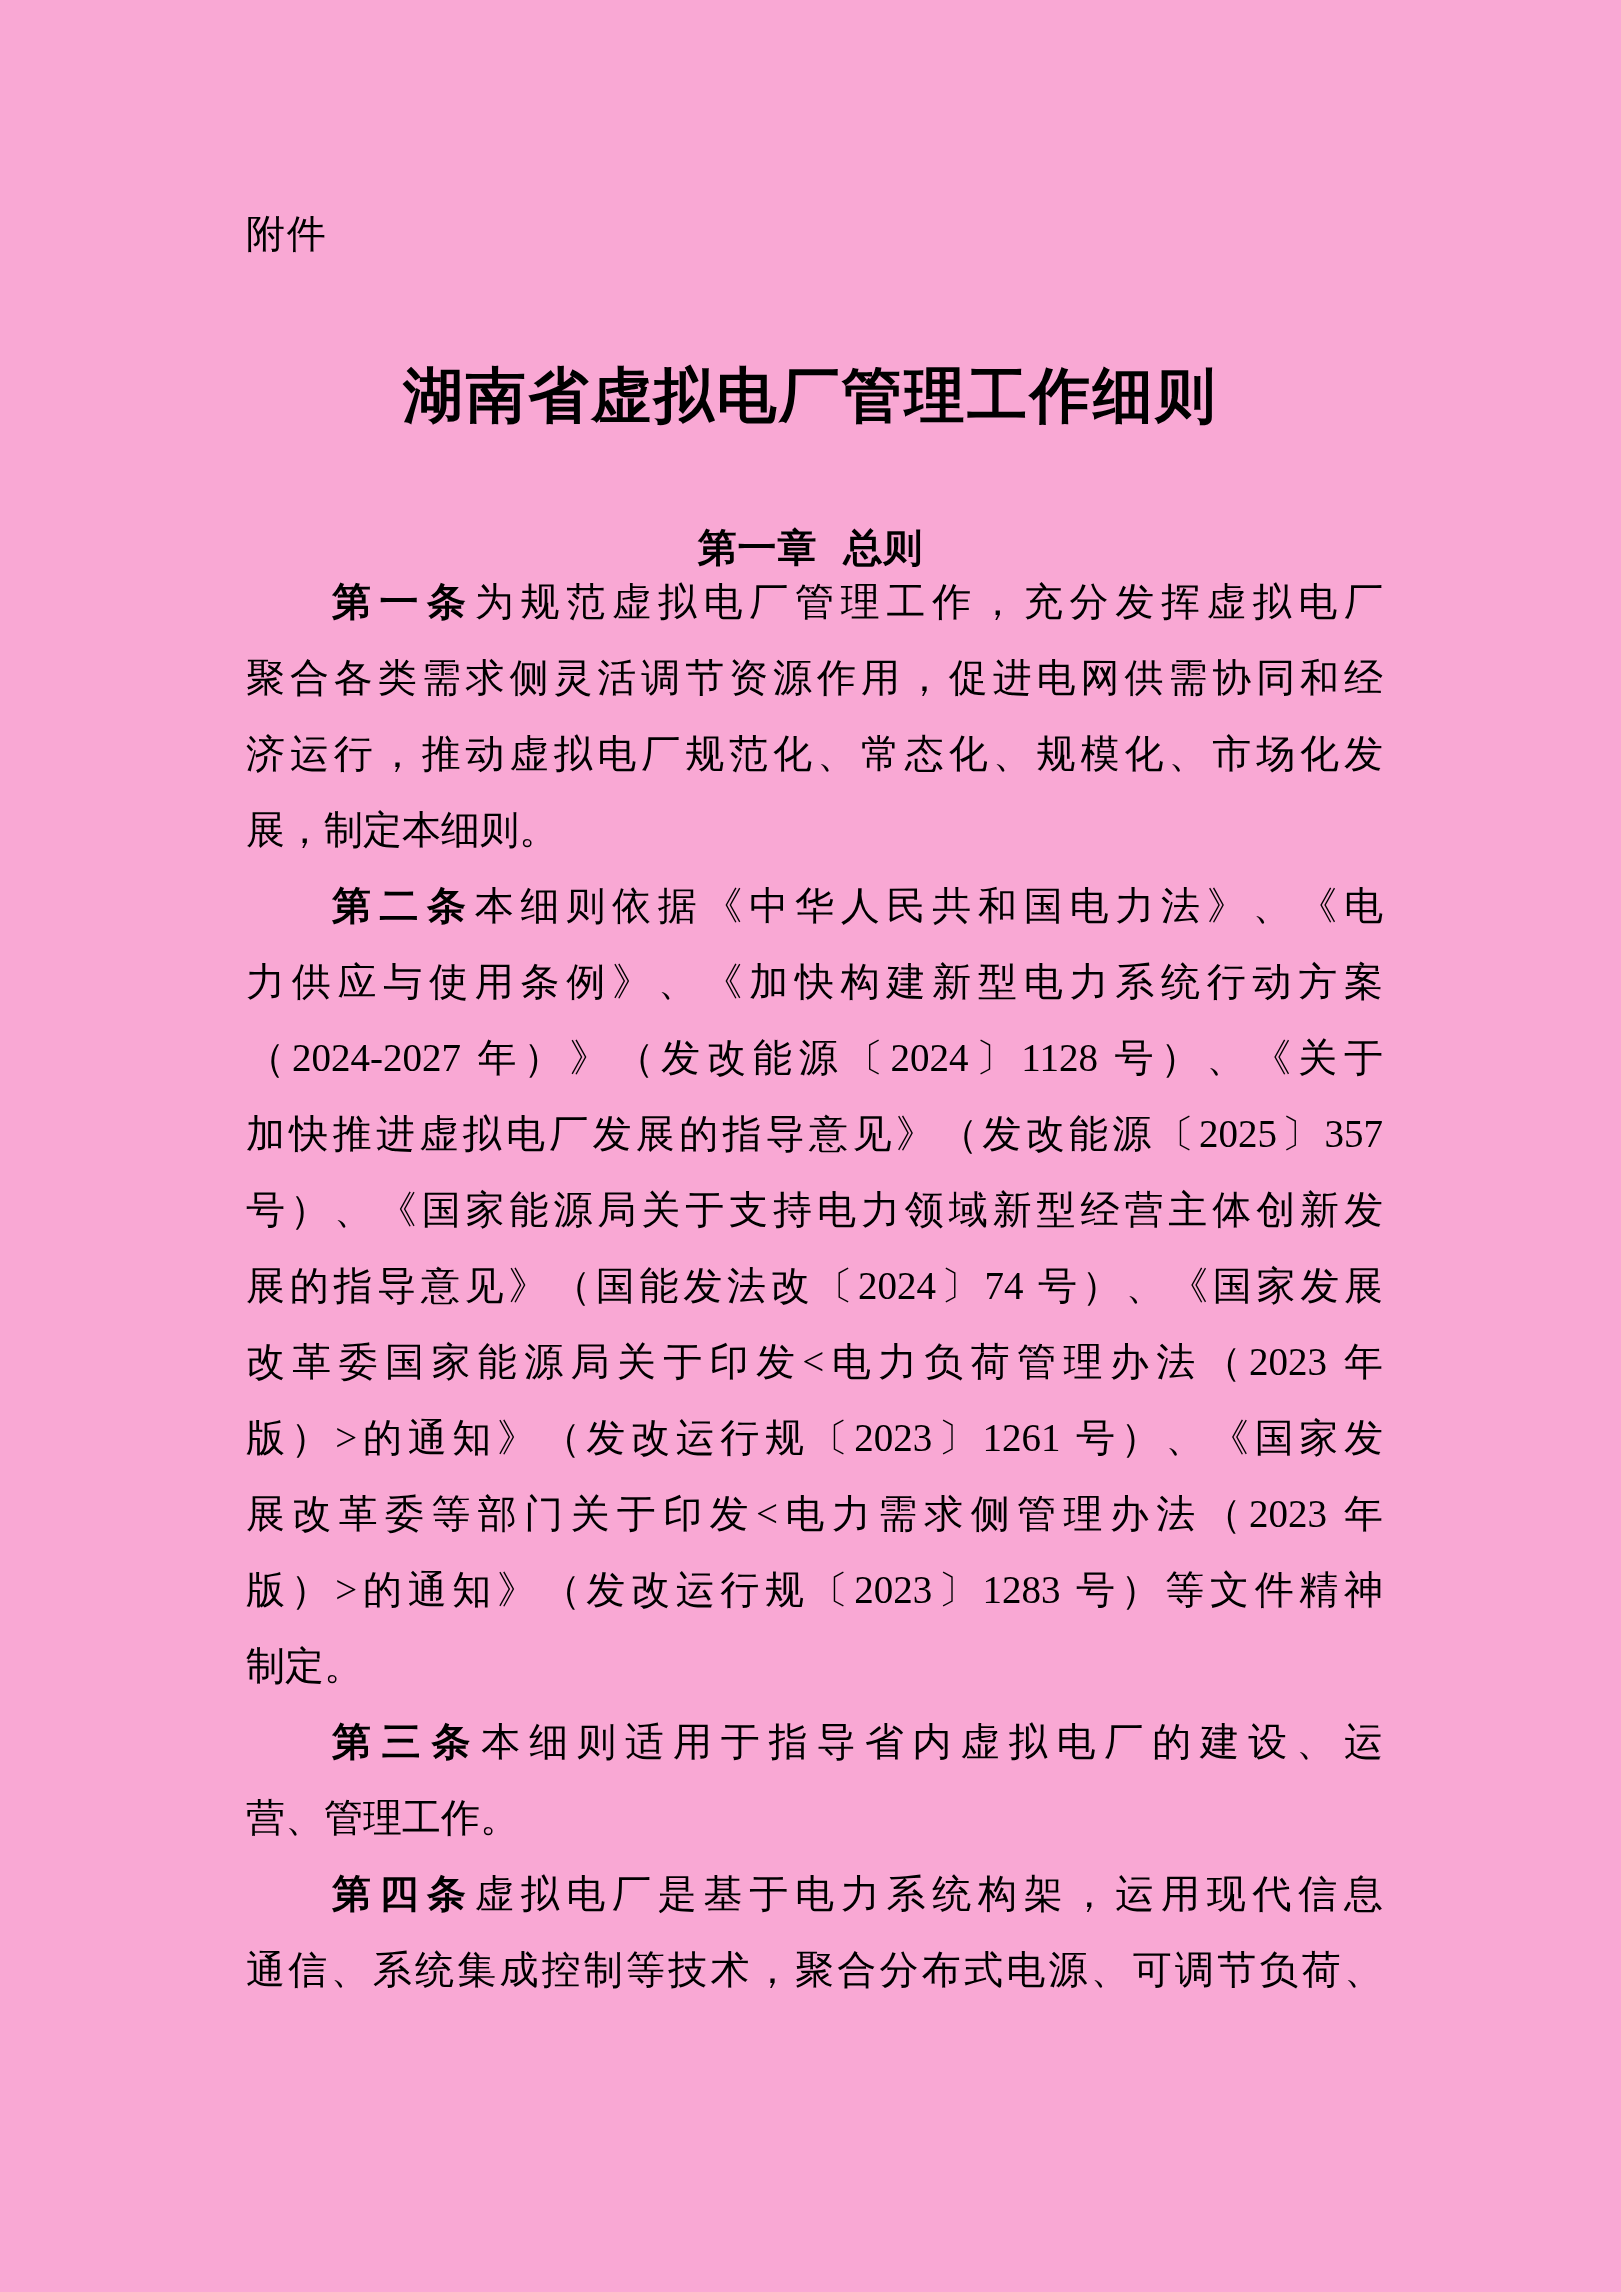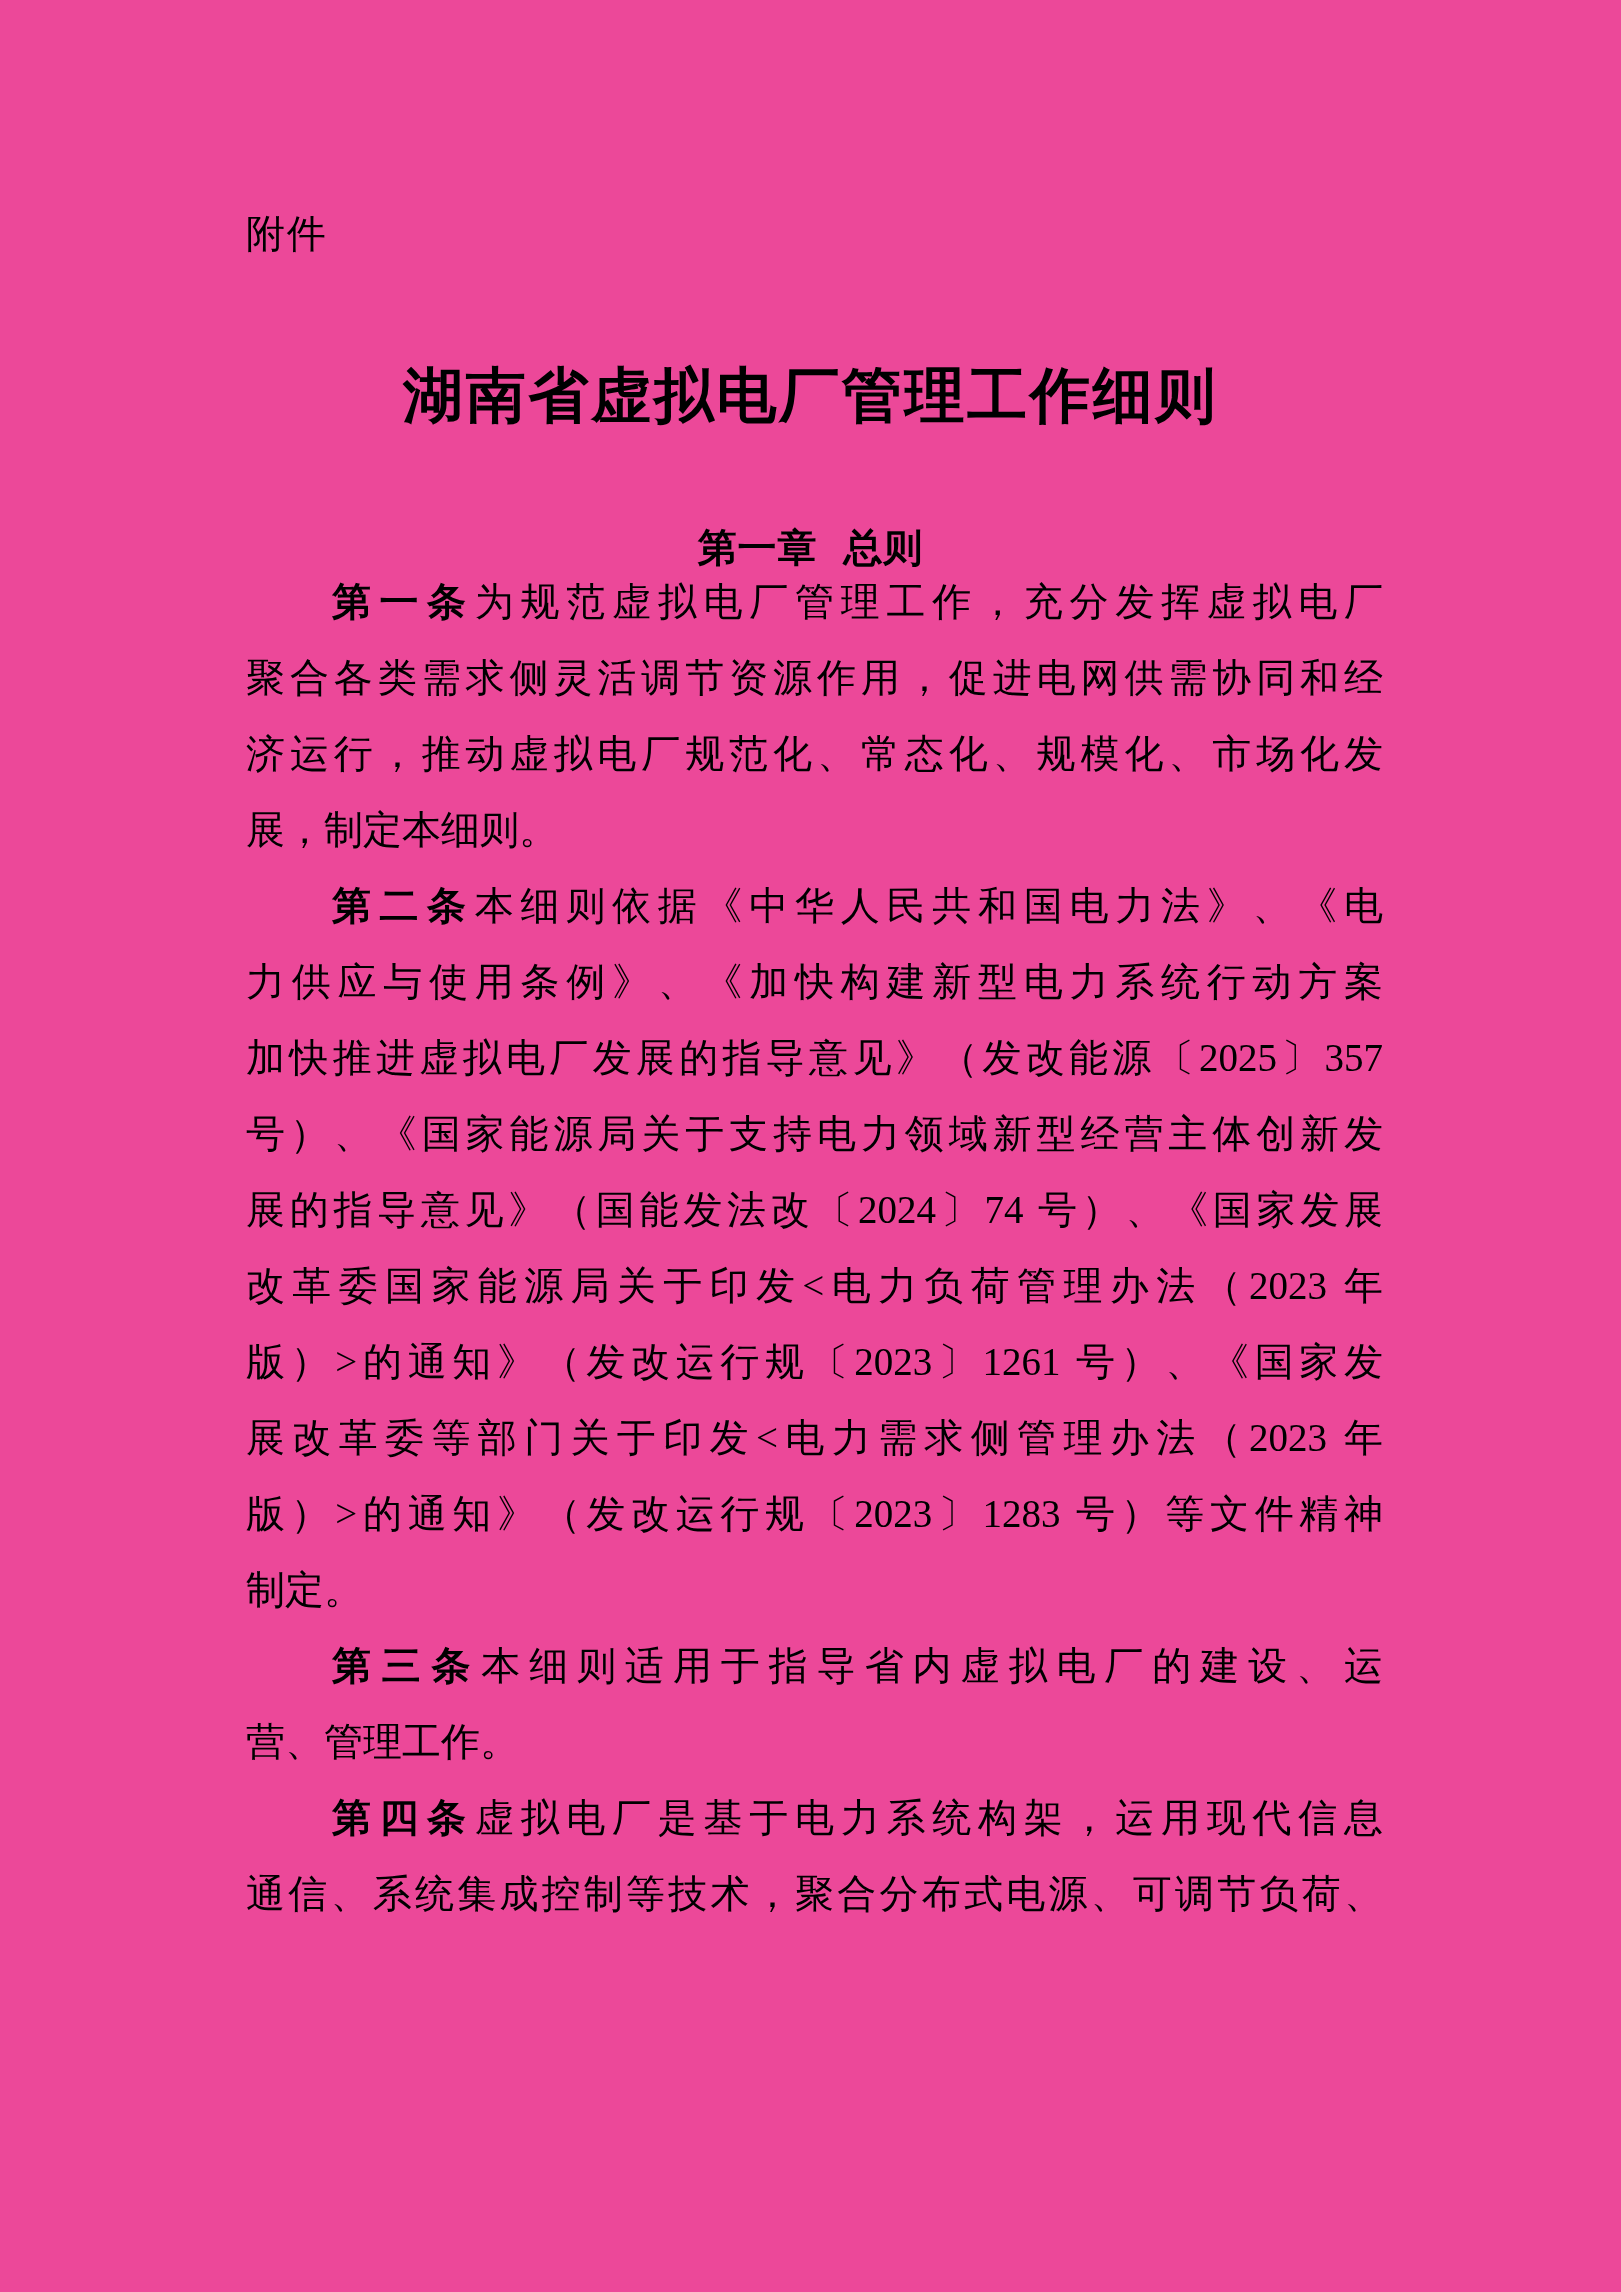--- a/index.html
+++ b/index.html
@@ -4,21 +4,21 @@
 <style>
   html, body {
     margin: 0;
     padding: 0;
     background: #ffffff;
   }
   .page {
     position: relative;
     width: 1621px;
     height: 2293px;
-    background: #ec4899;
+    background: #f9a8d4;
     color: #000000;
     overflow: hidden;
     font-family: "Liberation Serif", "DejaVu Serif", serif;
   }
   .attachment {
     position: absolute;
     left: 246px;
     top: 213px;
     font-size: 39px;
     line-height: 1.1;
@@ -87,20 +87,21 @@
 
   <h2 class="chapter-heading">第一章 总则</h2>
 
   <div class="doc-body">
       <div class="line indent"><span class="article-no">第一条</span>为规范虚拟电厂管理工作，充分发挥虚拟电厂</div>
       <div class="line">聚合各类需求侧灵活调节资源作用，促进电网供需协同和经</div>
       <div class="line">济运行，推动虚拟电厂规范化、常态化、规模化、市场化发</div>
       <div class="line plain">展，制定本细则。</div>
       <div class="line indent"><span class="article-no">第二条</span>本细则依据《中华人民共和国电力法》、《电</div>
       <div class="line">力供应与使用条例》、《加快构建新型电力系统行动方案</div>
+      <div class="line">（2024-2027 年）》（发改能源〔2024〕1128 号）、《关于</div>
       <div class="line">加快推进虚拟电厂发展的指导意见》（发改能源〔2025〕357</div>
       <div class="line">号）、《国家能源局关于支持电力领域新型经营主体创新发</div>
       <div class="line">展的指导意见》（国能发法改〔2024〕74 号）、《国家发展</div>
       <div class="line">改革委国家能源局关于印发&lt;电力负荷管理办法（2023 年</div>
       <div class="line">版）&gt;的通知》（发改运行规〔2023〕1261 号）、《国家发</div>
       <div class="line">展改革委等部门关于印发&lt;电力需求侧管理办法（2023 年</div>
       <div class="line">版）&gt;的通知》（发改运行规〔2023〕1283 号）等文件精神</div>
       <div class="line plain">制定。</div>
       <div class="line indent"><span class="article-no">第三条</span>本细则适用于指导省内虚拟电厂的建设、运</div>
       <div class="line plain">营、管理工作。</div>

